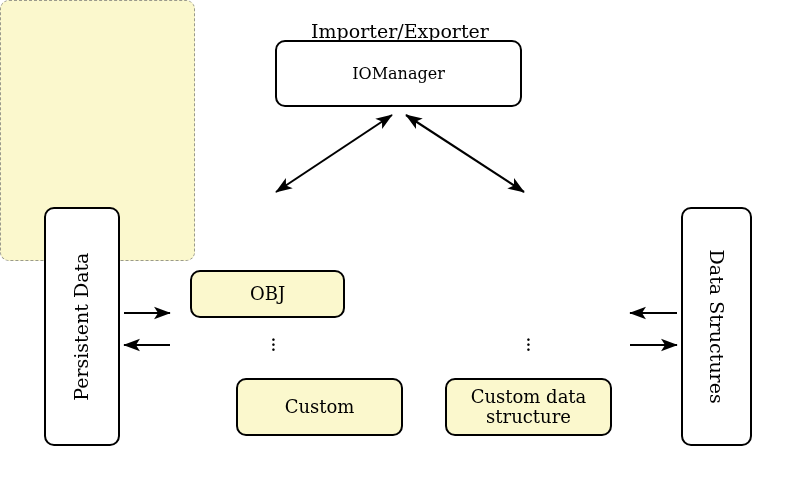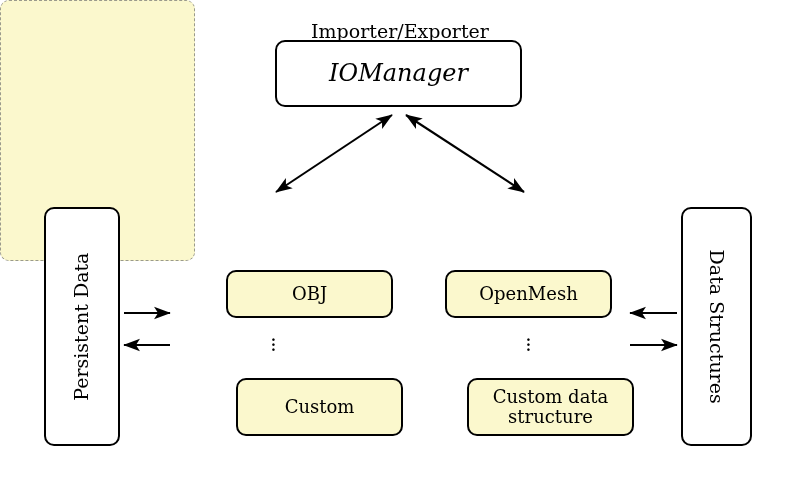--- a/index.html
+++ b/index.html
@@ -22,37 +22,37 @@
     border:1.6px dashed #9a9a8c;border-radius:9px;background:#fbf8cd;
   }
   
   .inner-box{
     border:2.4px solid #000;border-radius:10px;background:#fbf8cd;
   }
 
   .lbl{line-height:1.12;color:#000;}
 
   #io-manager{left:275px;top:40px;width:247px;height:67px;}
-  #io-manager .lbl{font-size:24px;font-style:italic;}
+  #io-manager .lbl{font-size:16px;}
 
   #persistent-data{left:44px;top:207px;width:76px;height:239px;}
   #data-structures{left:681px;top:207px;width:71px;height:239px;}
   .vlabel-up{transform:rotate(-90deg);white-space:nowrap;font-size:19px;}
   .vlabel-down{transform:rotate(90deg);white-space:nowrap;font-size:19px;}
 
   #reader-writer-group{left:174px;top:198px;width:199px;height:259px;}
   #importer-exporter-group{left:432px;top:198px;width:193px;height:259px;}
 
   .group-title{position:absolute;left:0;right:0;top:20px;text-align:center;
                font-size:19px;color:#000;}
 
-  #obj-box{left:190px;top:270px;width:167px;height:48px;margin-left:36px;}
+  #obj-box{left:190px;top:270px;width:155px;height:48px;}
   #custom-file-format-box{left:190px;top:378px;width:167px;height:58px;margin-left:46px;}
   #openmesh-box{left:445px;top:270px;width:167px;height:48px;}
-  #custom-data-structure-box{left:445px;top:378px;width:167px;height:58px;margin-left:22px;}
+  #custom-data-structure-box{left:445px;top:378px;width:167px;height:58px;}
   .inner-box .lbl{font-size:18px;}
 
   .vdots{position:absolute;text-align:center;font-size:20px;color:#000;
          letter-spacing:0;line-height:5px;}
   #dots-left{left:190px;top:332px;width:167px;}
   #dots-right{left:445px;top:332px;width:167px;}
   .vdots span{display:block;}
 
   svg.edges{position:absolute;left:0;top:0;width:800px;height:489px;
             pointer-events:none;}
@@ -107,23 +107,20 @@
   </div>
   <div class="node inner-box" id="custom-file-format-box">
     <span class="lbl">
       <span>Custom</span><br>
     </span>
   </div>
 
   <div class="group-box" id="importer-exporter-group">
     <div class="group-title">Importer/Exporter</div>
   </div>
-  <div class="node inner-box" id="openmesh-box">
-    <span class="lbl">OpenMesh</span>
-  </div>
   <div class="vdots" id="dots-right">
     <span>.</span>
     <span>.</span>
     <span>.</span>
   </div>
   <div class="node inner-box" id="custom-data-structure-box">
     <span class="lbl">
       <span>Custom data</span><br>
       <span>structure</span>
     </span>

